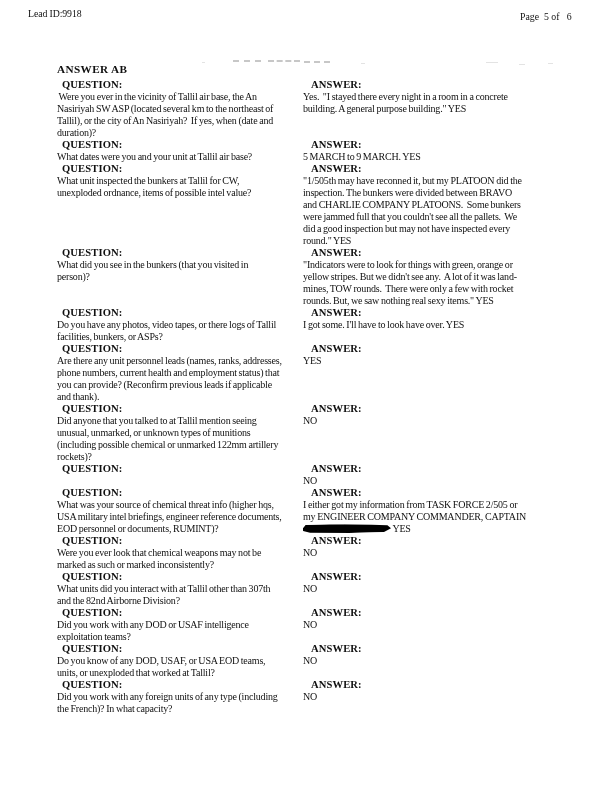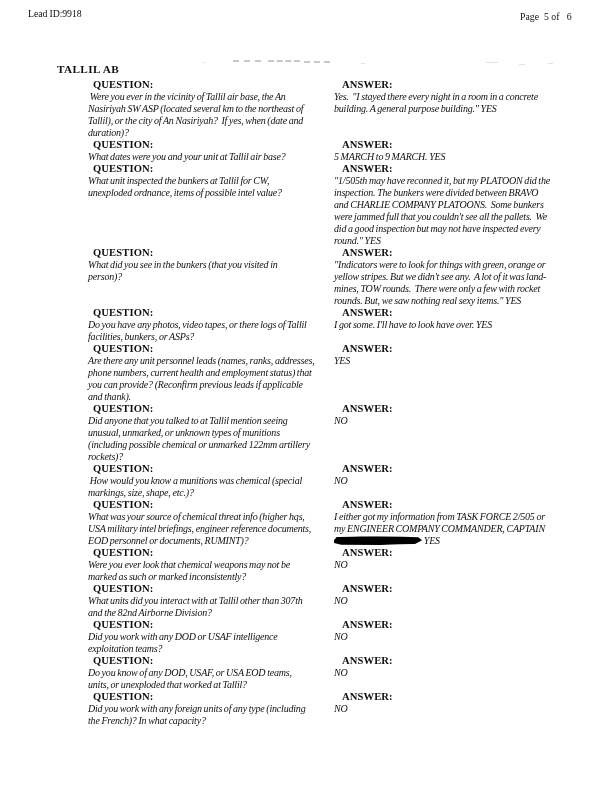--- a/index.html
+++ b/index.html
@@ -24,33 +24,33 @@
     position:absolute; height:0;
     border-top:2px dashed rgba(70,70,70,0.30);
   }
   .artifact.dot { border-top-style:solid; border-top-width:1px; opacity:0.5; }
 
   .content { position:absolute; left:57px; top:63px; width:532px; }
   .doc-title {
     font-weight:bold; font-size:11.2px; letter-spacing:0.4px;
     line-height:12px; margin:0 0 4px 0;
   }
-  .row { display:flex; align-items:flex-start;margin-left:31px; }
+  .row { display:flex; align-items:flex-start; }
   .col-q { flex:0 0 246px; min-width:0; }
   .col-a { flex:1 1 auto; min-width:0; }
   .hdr {
     font-weight:bold; font-size:10.6px; line-height:12px;
     white-space:pre; letter-spacing:0.1px;
   }
   .qhdr { padding-left:5px; }
   .ahdr { padding-left:8px; }
   .body-text {
     font-size:10px; line-height:12px;
     white-space:pre; overflow:visible;
-    letter-spacing:-0.2px; word-spacing:-0.5px;font-style:italic;
+    letter-spacing:-0.2px; word-spacing:-0.5px;
   }
   .redaction {
     display:inline-block;
     width:88px; height:9px;
     background:#000;
     vertical-align:-1px;
     transform:rotate(-0.8deg);
     clip-path:polygon(0 40%, 3% 5%, 30% 0, 78% 12%, 96% 20%, 100% 55%, 92% 95%, 55% 100%, 8% 92%, 0 72%);
   }
 </style>
@@ -63,21 +63,21 @@
 <div class="artifact dot" style="left:202px; top:62px; width:3px;"></div>
 <div class="artifact" style="left:233px; top:60px; width:28px;"></div>
 <div class="artifact" style="left:268px; top:60px; width:32px;"></div>
 <div class="artifact" style="left:304px; top:61px; width:26px;"></div>
 <div class="artifact dot" style="left:361px; top:63px; width:4px;"></div>
 <div class="artifact dot" style="left:486px; top:62px; width:12px;"></div>
 <div class="artifact dot" style="left:519px; top:64px; width:6px;"></div>
 <div class="artifact dot" style="left:548px; top:63px; width:5px;"></div>
 
 <div class="content">
-  <div class="doc-title">TALLIL AB</div>
+  <div class="doc-title">ANSWER AB</div>
   <div id="qa-list">
       <div class="row">
     <div class="col-q">
       <div class="hdr qhdr">QUESTION:</div>
       <div class="body-text qbody"> Were you ever in the vicinity of Tallil air base, the An
 Nasiriyah SW ASP (located several km to the northeast of
 Tallil), or the city of An Nasiriyah?  If yes, when (date and
 duration)?</div>
     </div>
     <div class="col-a">
@@ -159,22 +159,20 @@
 rockets)?</div>
     </div>
     <div class="col-a">
       <div class="hdr ahdr">ANSWER:</div>
       <div class="body-text abody">NO</div>
     </div>
   </div>
       <div class="row">
     <div class="col-q">
       <div class="hdr qhdr">QUESTION:</div>
-      <div class="body-text qbody"> How would you know a munitions was chemical (special
-markings, size, shape, etc.)?</div>
     </div>
     <div class="col-a">
       <div class="hdr ahdr">ANSWER:</div>
       <div class="body-text abody">NO</div>
     </div>
   </div>
       <div class="row">
     <div class="col-q">
       <div class="hdr qhdr">QUESTION:</div>
       <div class="body-text qbody">What was your source of chemical threat info (higher hqs,

